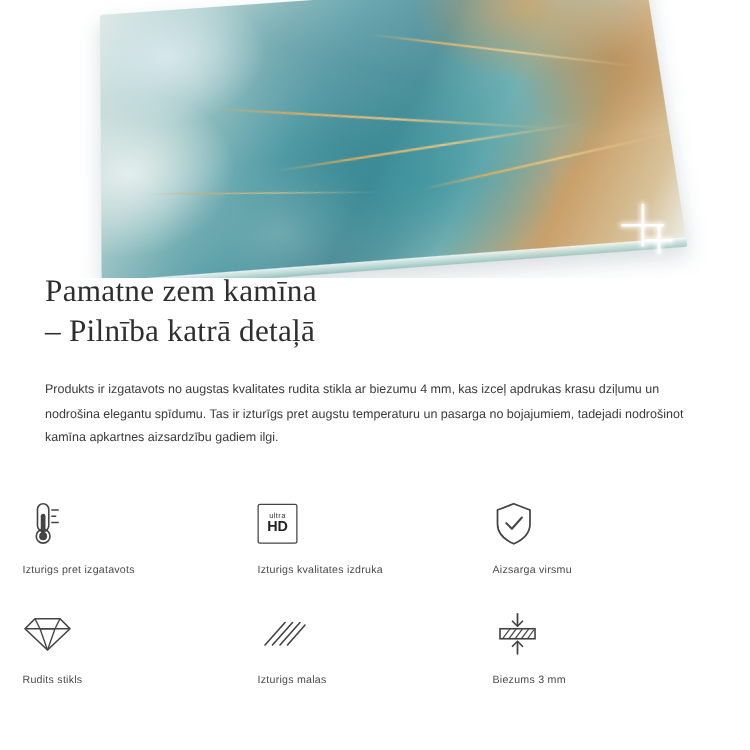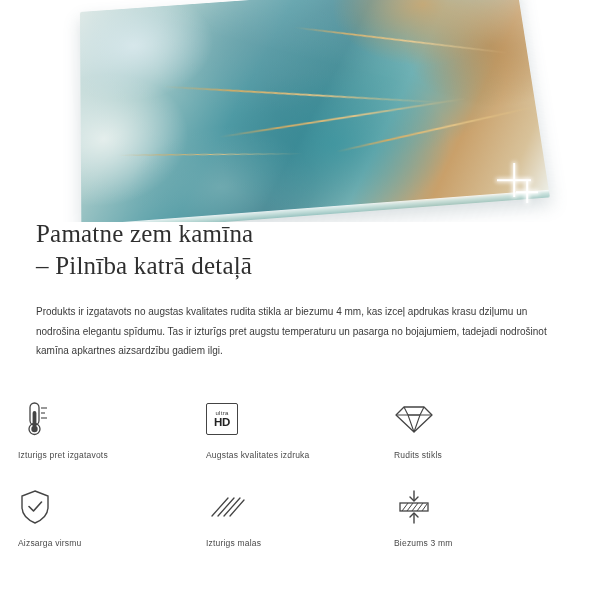--- a/index.html
+++ b/index.html
@@ -237,44 +237,44 @@
       <div class="feature-label">Izturigs pret izgatavots</div>
     </div>
 
     <div class="feature">
       <div class="feature-icon">
         <div class="hd-badge">
           <span class="u">ultra</span>
           <span class="h">HD</span>
         </div>
       </div>
-      <div class="feature-label">Augstas kvalitates izdruka</div>
+      <div class="feature-label">Izturigs kvalitates izdruka</div>
+    </div>
+
+    <div class="feature">
+      <div class="feature-icon">
+        <svg width="34" height="40" viewBox="0 0 34 40">
+          <path d="M17 4 L30 9 V20 C30 28 24 33 17 36 C10 33 4 28 4 20 V9 Z" fill="none" stroke="#444" stroke-width="1.4"></path>
+          <path d="M11 19.5 L15.5 24 L23.5 15" fill="none" stroke="#444" stroke-width="1.6" stroke-linecap="round" stroke-linejoin="round"></path>
+        </svg>
+      </div>
+      <div class="feature-label">Aizsarga virsmu</div>
     </div>
 
     <div class="feature">
       <div class="feature-icon">
         <svg width="40" height="34" viewBox="0 0 40 34">
           <path d="M10 5 H30 L38 13 L20 30 L2 13 Z" fill="none" stroke="#444" stroke-width="1.3" stroke-linejoin="round"></path>
           <path d="M2 13 H38" fill="none" stroke="#444" stroke-width="1.1"></path>
           <path d="M10 5 L14 13 L20 30" fill="none" stroke="#444" stroke-width="1.1"></path>
           <path d="M30 5 L26 13 L20 30" fill="none" stroke="#444" stroke-width="1.1"></path>
           <path d="M14 13 H26" fill="none" stroke="#444" stroke-width="1.1"></path>
         </svg>
       </div>
       <div class="feature-label">Rudits stikls</div>
-    </div>
-
-    <div class="feature">
-      <div class="feature-icon">
-        <svg width="34" height="40" viewBox="0 0 34 40">
-          <path d="M17 4 L30 9 V20 C30 28 24 33 17 36 C10 33 4 28 4 20 V9 Z" fill="none" stroke="#444" stroke-width="1.4"></path>
-          <path d="M11 19.5 L15.5 24 L23.5 15" fill="none" stroke="#444" stroke-width="1.6" stroke-linecap="round" stroke-linejoin="round"></path>
-        </svg>
-      </div>
-      <div class="feature-label">Aizsarga virsmu</div>
     </div>
 
     <div class="feature">
       <div class="feature-icon">
         <svg width="40" height="34" viewBox="0 0 40 34">
           <path d="M6 26 L22 8" stroke="#444" stroke-width="1.3" stroke-linecap="round"></path>
           <path d="M12 26 L28 8" stroke="#444" stroke-width="1.3" stroke-linecap="round"></path>
           <path d="M18 26 L34 8" stroke="#444" stroke-width="1.3" stroke-linecap="round"></path>
           <path d="M24 26 L38 10" stroke="#444" stroke-width="1.3" stroke-linecap="round"></path>
         </svg>

